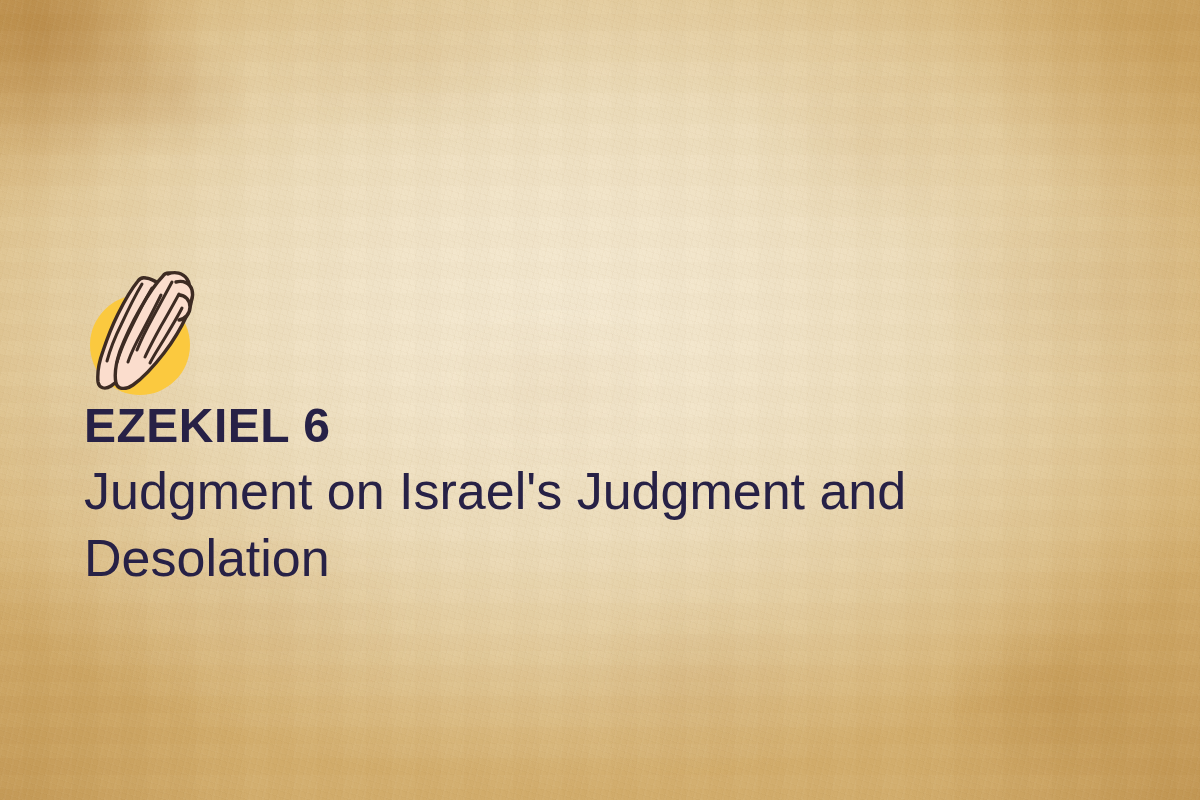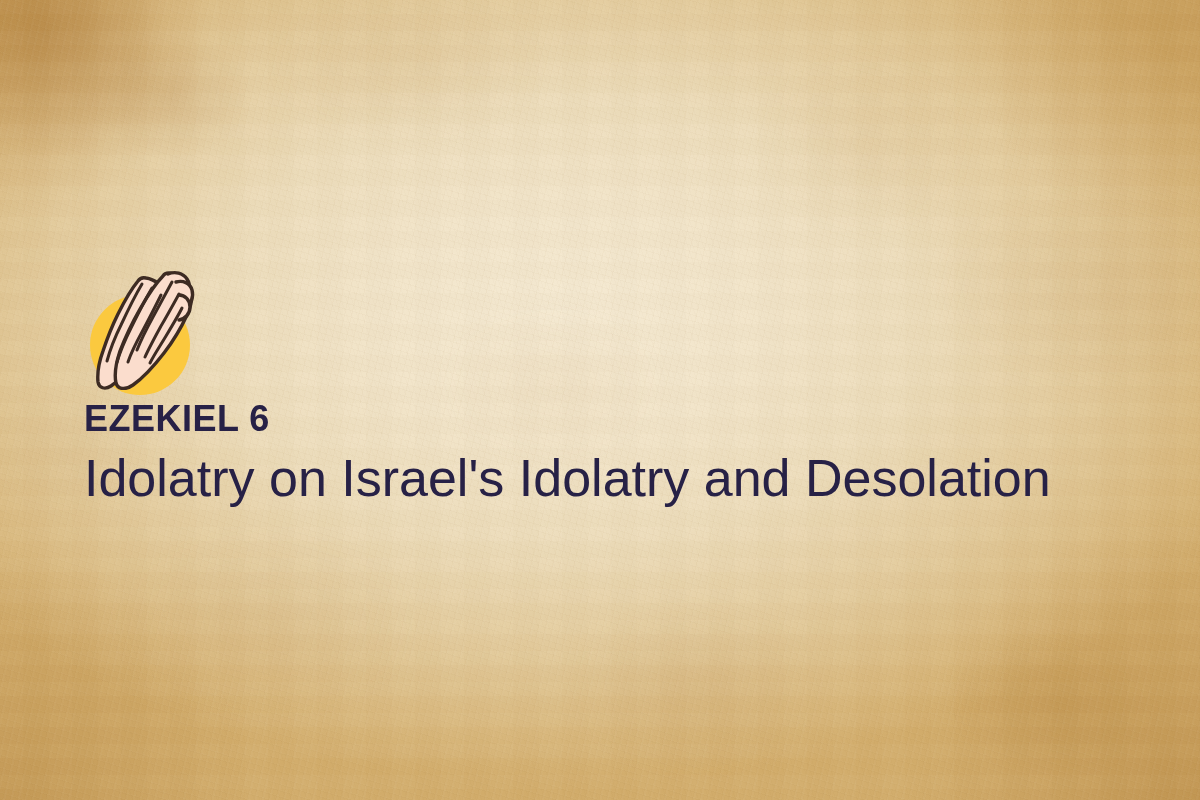--- a/index.html
+++ b/index.html
@@ -119,21 +119,21 @@
   }
   #praying-hands-icon {
     position: absolute;
     left: 0;
     top: 0;
     width: 124px;
     height: 128px;
   }
 
   #book-title {
-    font-size: 36px;
+    font-size: 48px;
     font-weight: bold;
     letter-spacing: 0.5px;
     line-height: 1.08;
     color: #272146;
     margin: 0 0 6px 0;
     white-space: pre;
   }
 
   #chapter-subtitle {
     font-size: 52px;
@@ -199,16 +199,16 @@
         <g fill="none" stroke="#3d2b23" stroke-width="3.0" stroke-linecap="round" stroke-linejoin="round">
           <path d="M88 20 C 83 29, 76 42, 69 55 C 63 66, 57 78, 53 88"></path>
           <path d="M95 32 C 90 41, 84 52, 77 64 C 71 75, 65 86, 61 95"></path>
           <path d="M98 46 C 94 54, 88 64, 82 74 C 76 84, 70 93, 66 101"></path>
         </g>
       </svg>
     </div>
 
     <h1 id="book-title">EZEKIEL 6</h1>
 
-    <h2 id="chapter-subtitle">Idolatry on Israel's Idolatry and Desolation</h2>
+    <h2 id="chapter-subtitle">Judgment on Israel's Judgment and Desolation</h2>
 
   </div>
 </div>
 
 </body></html>

